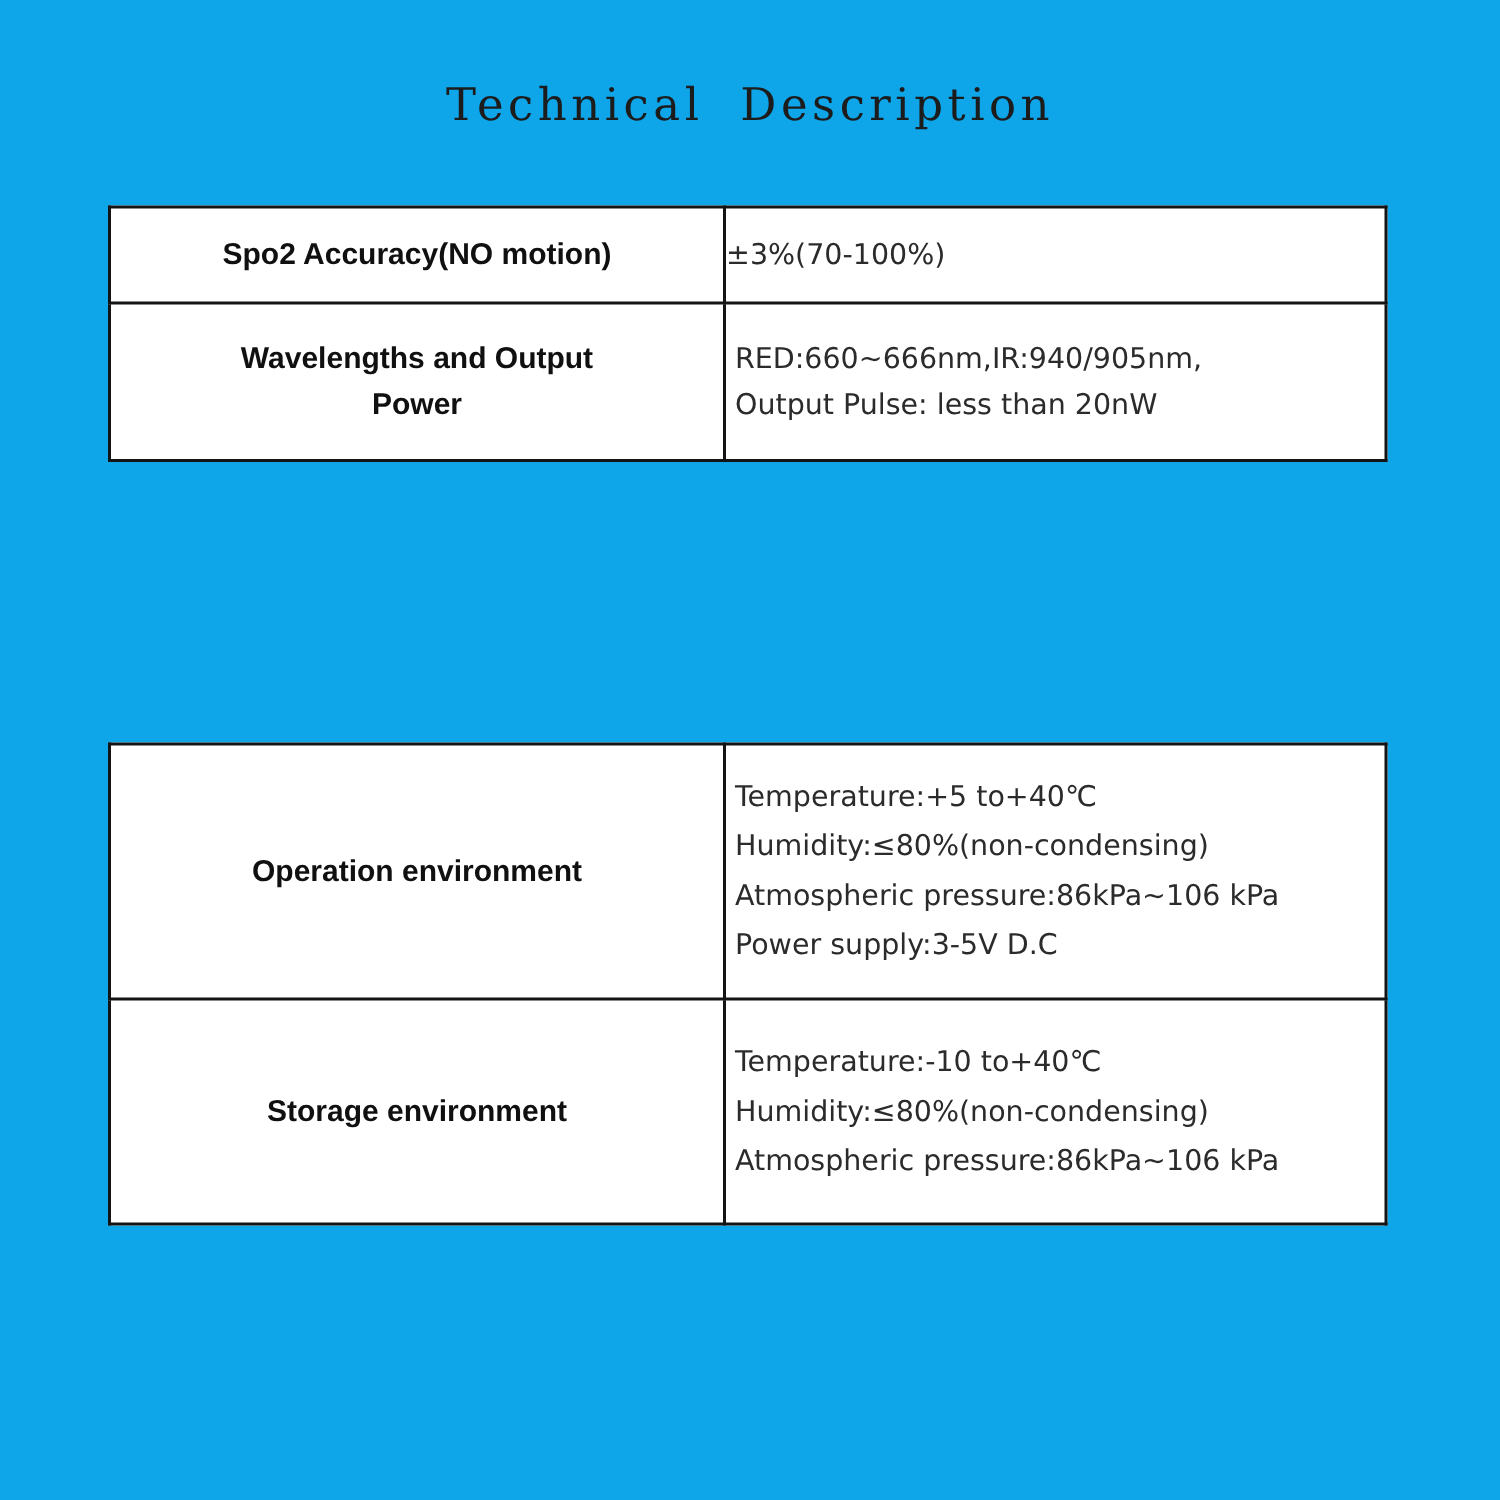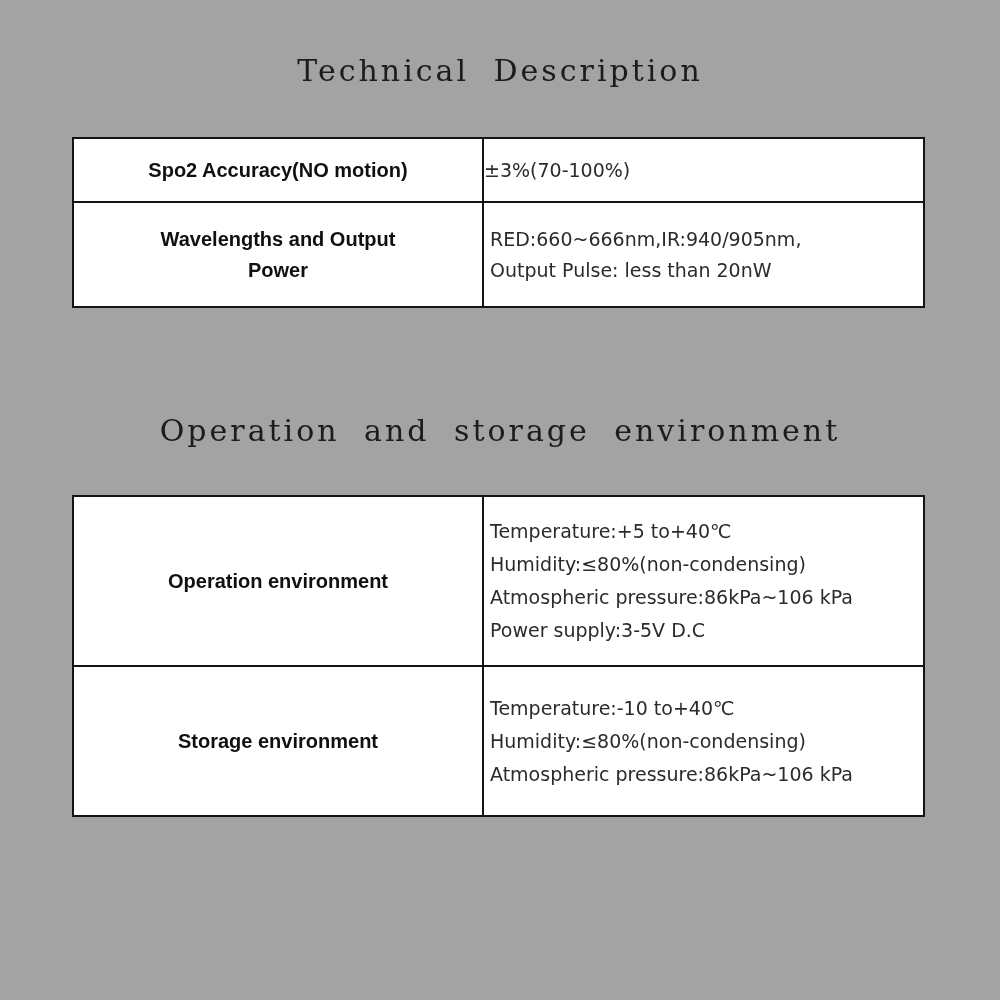--- a/index.html
+++ b/index.html
@@ -1,21 +1,21 @@
 <!DOCTYPE html>
 <html><head>
 <meta charset="utf-8">
 <style>
   * { margin: 0; padding: 0; box-sizing: border-box; }
   html, body { background: #ffffff; }
   .page {
     position: relative;
     width: 1000px;
     height: 1000px;
-    background: #a3a3a3;
+    background: #0ea5e9;
     font-family: "Liberation Sans", sans-serif;
     overflow: hidden;
   }
   .doc-title {
     position: absolute;
     left: 0;
     width: 1000px;
     text-align: center;
     font-family: "DejaVu Serif", "Liberation Serif", serif;
     font-weight: 400;
@@ -84,21 +84,20 @@
           <span class="line">Power</span>
         </td>
         <td class="value-cell left">
           <span class="line">RED:660~666nm,IR:940/905nm,</span>
           <span class="line">Output Pulse: less than 20nW</span>
         </td>
       </tr>
     </tbody>
   </table>
 
-  <h1 class="doc-title" style="top:413px">Operation and storage environment</h1>
 
   <table class="spec-table env-table" style="top:495px">
     <colgroup>
         <col class="col-label">
         <col class="col-value">
       </colgroup>
     <tbody>
       <tr style="height:170px">
         <td class="label-cell">
           <span class="line">Operation environment</span>

